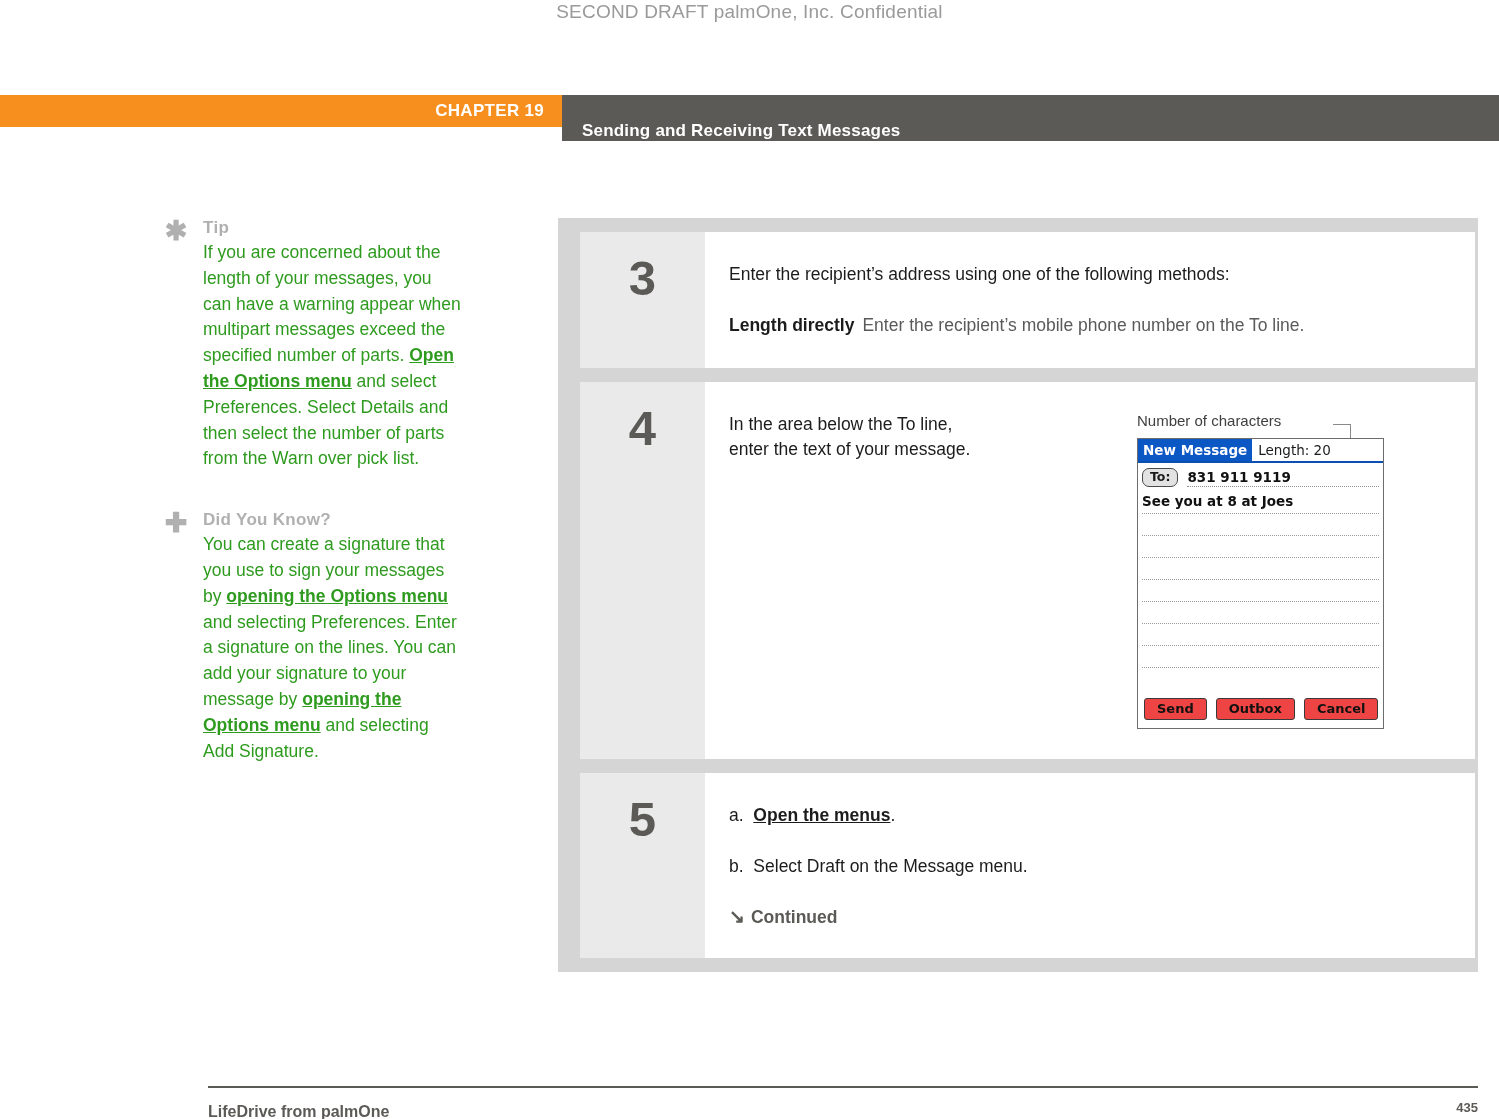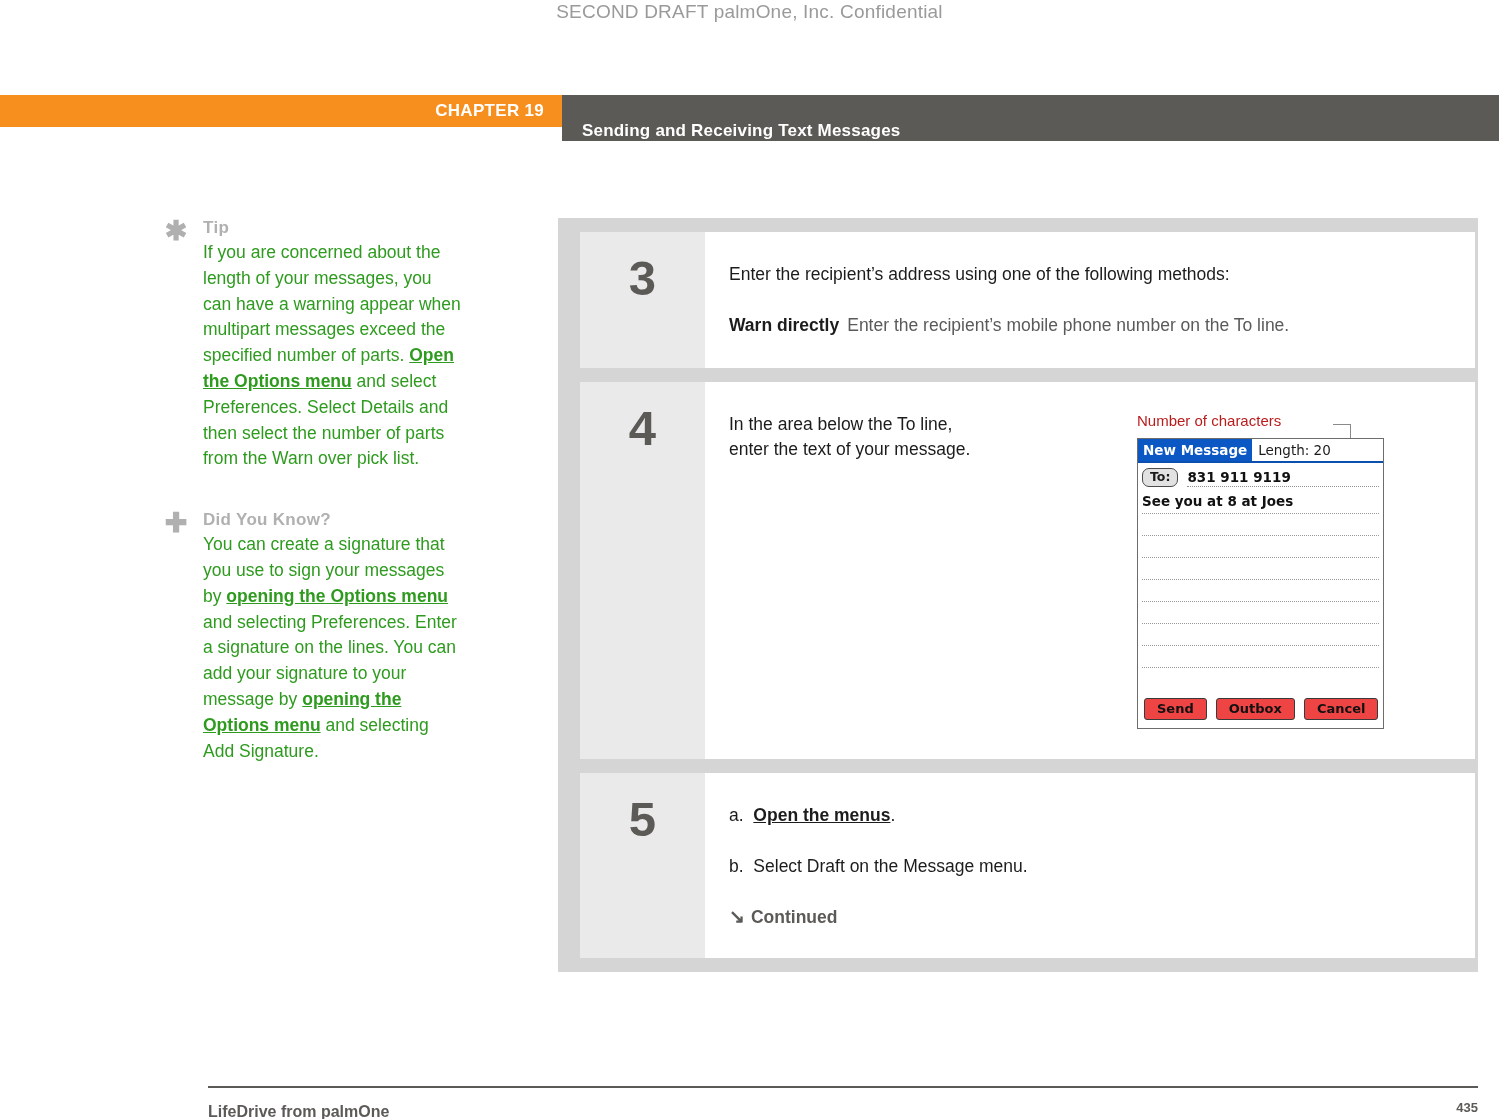--- a/index.html
+++ b/index.html
@@ -166,21 +166,21 @@
   }
 
   
   .step4-inner { display: flex; }
   .step4-text { flex: 0 0 390px; }
   .step4-fig  { flex: 1; position: relative; padding-left: 18px; }
 
   
   .callout {
     font-size: 15px;
-    color: #b91c1c;
+    color: #404040;
     position: relative;
     height: 22px;
     margin-bottom: 4px;
   }
   .callout .callout-label { position: absolute; left: 0; top: 0; white-space: nowrap; }
   .leader-h {
     position: absolute; left: 196px; top: 12px;
     width: 18px; height: 1px; background: #8a8a8a;
   }
   .leader-v {
@@ -333,21 +333,21 @@
 
 <div id="steps-frame">
 
   <div class="step">
     <div class="step-num">
       <span>3</span>
     </div>
     <div class="step-content">
       <p class="step-p dark">Enter the recipient’s address using one of the following methods:</p>
       <p class="step-p">
-        <span class="term">Warn directly</span><span>Enter the recipient’s mobile phone number on the To line.</span>
+        <span class="term">Length directly</span><span>Enter the recipient’s mobile phone number on the To line.</span>
       </p>
     </div>
   </div>
 
   <div class="step">
     <div class="step-num">
       <span>4</span>
     </div>
     <div class="step-content">
       <div class="step4-inner">

